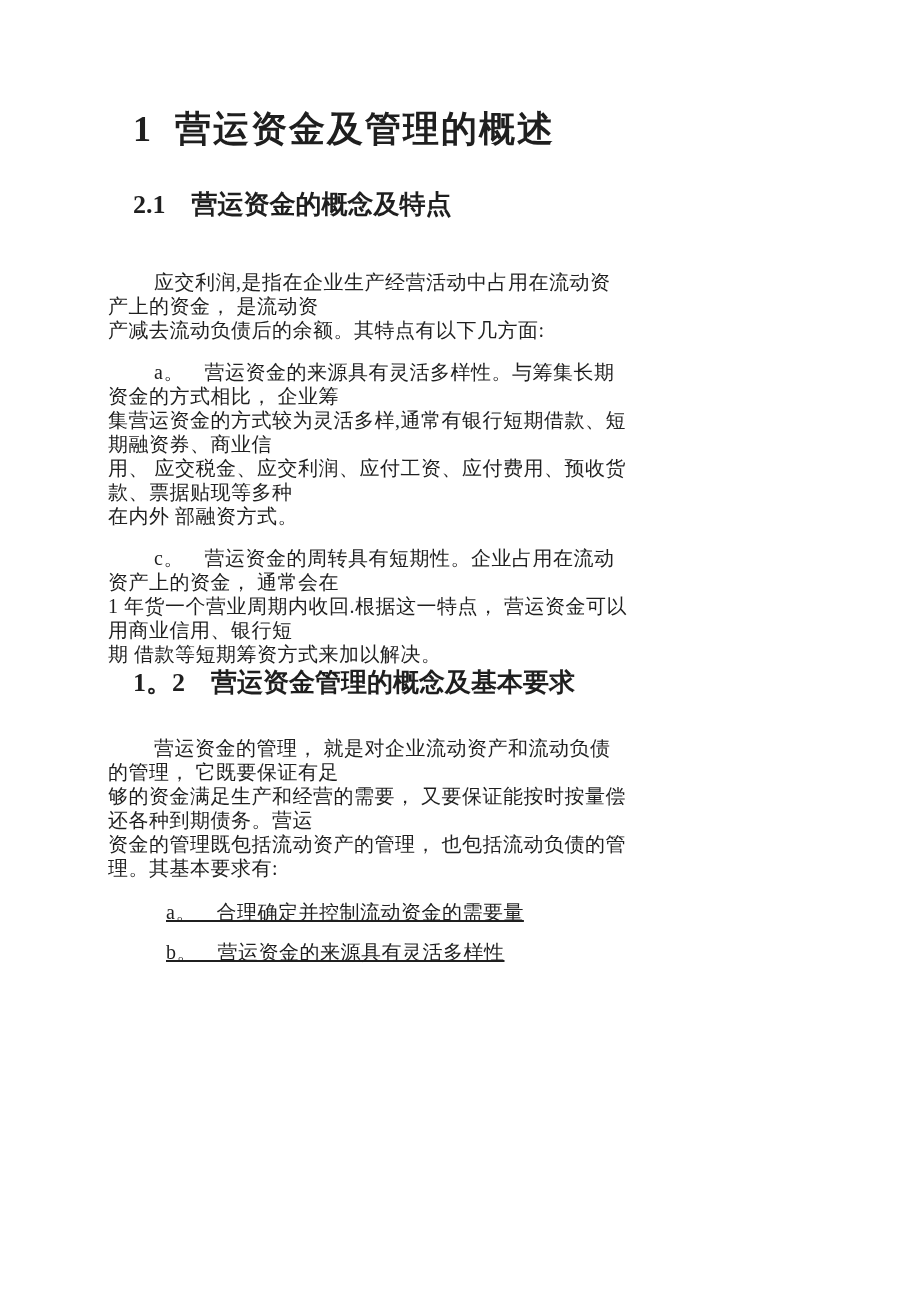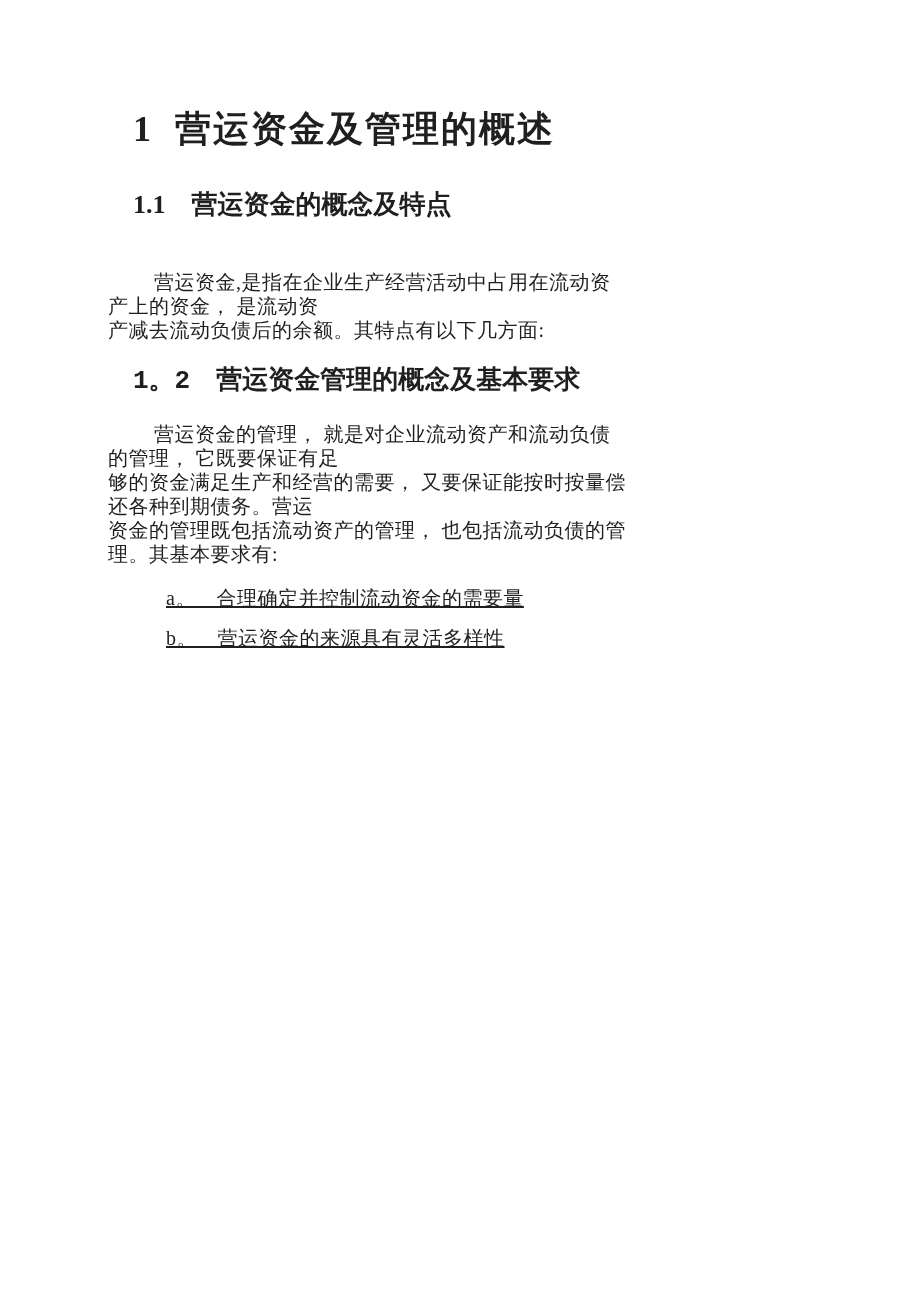--- a/index.html
+++ b/index.html
@@ -33,36 +33,34 @@
     font-size: 26px;
     line-height: 34px;
     font-weight: 700;
     margin: 0 0 0 25px;
     white-space: pre-wrap;
   }
   .section-heading.h-first {
     margin-top: 36px;
   }
   .section-heading.h-second {
-    margin-top: 22px;
-    font-family: Liberation Mono, monospace;
   }
   .para {
     font-size: 20px;
     line-height: 24px;
     margin: 18px 0 0 0;
     white-space: pre-wrap;
     text-indent: 46px;
     letter-spacing: 0.5px;
   }
   .para.first-para {
     margin-top: 48px;
   }
   .para.sec2-intro {
-    margin-top: 24px;
+    margin-top: 36px;
   }
   .req-list {
     margin: 20px 0 0 0;
     padding: 0;
     list-style: none;
     text-decoration: underline;
   }
   .req-item {
     font-size: 20px;
     line-height: 24px;
@@ -72,27 +70,34 @@
     letter-spacing: 0.5px;
   }
 </style>
 </head>
 <body>
 
 <div class="page">
 
   <h1 class="doc-title">1  营运资金及管理的概述</h1>
 
-  <h2 class="section-heading h-first">1.1　营运资金的概念及特点</h2>
+  <h2 class="section-heading h-first">2.1　营运资金的概念及特点</h2>
 
-  <p class="para first-para">营运资金,是指在企业生产经营活动中占用在流动资产上的资金， 是流动资
+  <p class="para first-para">应交利润,是指在企业生产经营活动中占用在流动资产上的资金， 是流动资
 产减去流动负债后的余额。其特点有以下几方面:</p>
 
+  <p class="para">a。　营运资金的来源具有灵活多样性。与筹集长期资金的方式相比， 企业筹
+集营运资金的方式较为灵活多样,通常有银行短期借款、短期融资券、商业信
+用、 应交税金、应交利润、应付工资、应付费用、预收货款、票据贴现等多种
+在内外 部融资方式。</p>
 
 
+  <p class="para">c。　营运资金的周转具有短期性。企业占用在流动资产上的资金， 通常会在
+1 年货一个营业周期内收回.根据这一特点， 营运资金可以用商业信用、银行短
+期 借款等短期筹资方式来加以解决。</p>
 
 
   <h2 class="section-heading h-second">1。2　营运资金管理的概念及基本要求</h2>
 
   <p class="para sec2-intro">营运资金的管理， 就是对企业流动资产和流动负债的管理， 它既要保证有足
 够的资金满足生产和经营的需要， 又要保证能按时按量偿还各种到期债务。营运
 资金的管理既包括流动资产的管理， 也包括流动负债的管理。其基本要求有:</p>
 
   <ul class="req-list">
     <li class="req-item">a。　合理确定并控制流动资金的需要量</li>

